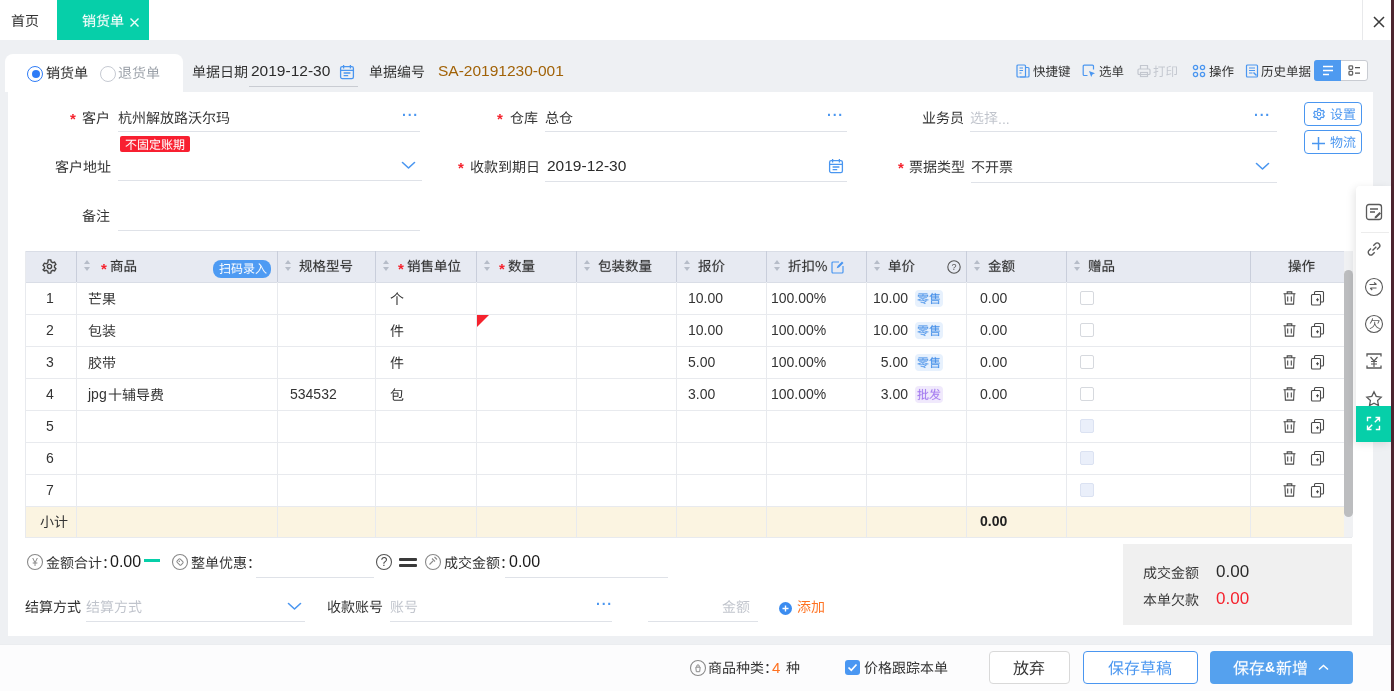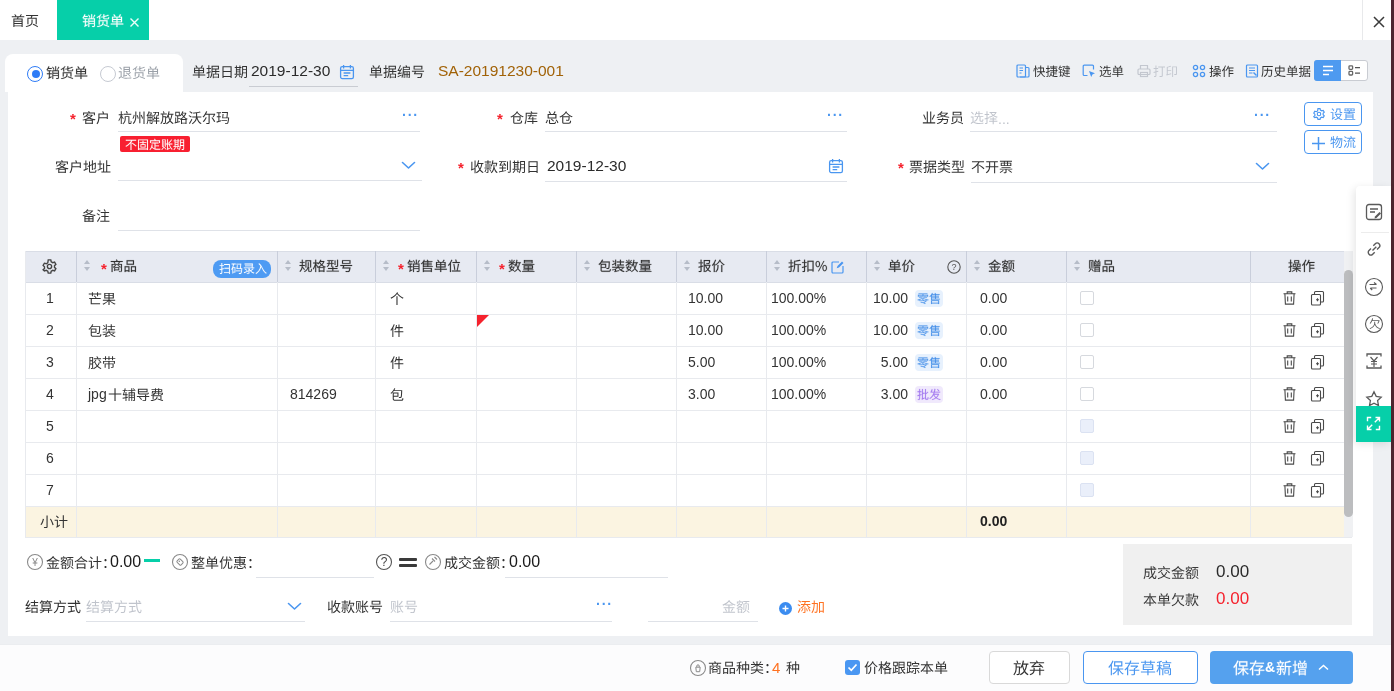--- a/index.html
+++ b/index.html
@@ -656,21 +656,21 @@
 <span style="position:absolute;top:386.5px;font-size:14.0px;color:#333;font-weight:400;line-height:14.0px;white-space:nowrap;left:50.0px;transform:translateX(-50%);">4</span>
 <span style="position:absolute;top:386.5px;font-size:14.0px;color:#333;font-weight:400;line-height:14.0px;white-space:nowrap;left:88.0px;">jpg</span>
 <svg width="56" height="18" style="position:absolute;left:108.0px;top:386px;overflow:visible">
     <g fill="#333" transform="matrix(0.014000,0,0,-0.014000,0,14)">
       <use href="#z86" x="0"></use>
       <use href="#z87" x="1000"></use>
       <use href="#z88" x="2000"></use>
       <use href="#z89" x="3000"></use>
     </g>
   </svg>
-<span style="position:absolute;top:386.5px;font-size:14.0px;color:#333;font-weight:400;line-height:14.0px;white-space:nowrap;left:290.0px;">814269</span>
+<span style="position:absolute;top:386.5px;font-size:14.0px;color:#333;font-weight:400;line-height:14.0px;white-space:nowrap;left:290.0px;">534532</span>
 <svg width="14" height="18" style="position:absolute;left:390.0px;top:386px;overflow:visible">
     <g fill="#333" transform="matrix(0.014000,0,0,-0.014000,0,14)">
       <use href="#z69" x="0"></use>
     </g>
   </svg>
 <span style="position:absolute;top:386.5px;font-size:14.0px;color:#333;font-weight:400;line-height:14.0px;white-space:nowrap;left:688.0px;">3.00</span>
 <span style="position:absolute;top:386.5px;font-size:14.0px;color:#333;font-weight:400;line-height:14.0px;white-space:nowrap;left:771.0px;">100.00%</span>
 <span style="position:absolute;top:386.5px;font-size:14.0px;color:#333;font-weight:400;line-height:14.0px;white-space:nowrap;right:486.0px;">3.00</span>
 <div style="position:absolute;left:915.0px;top:385.5px;width:28.0px;height:17.0px;background:#f0e9fc;border-radius:4px"></div>
 <svg width="24" height="16" style="position:absolute;left:917.0px;top:387px;overflow:visible">

